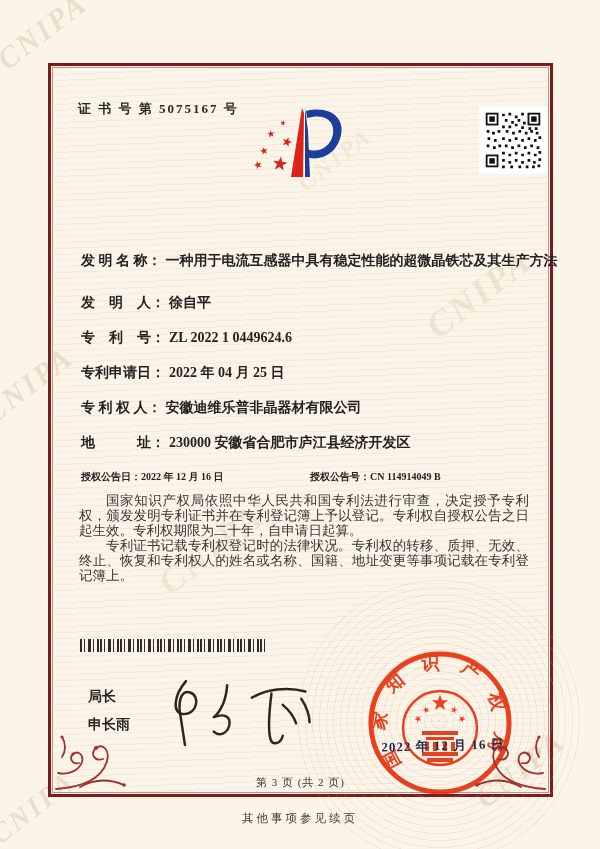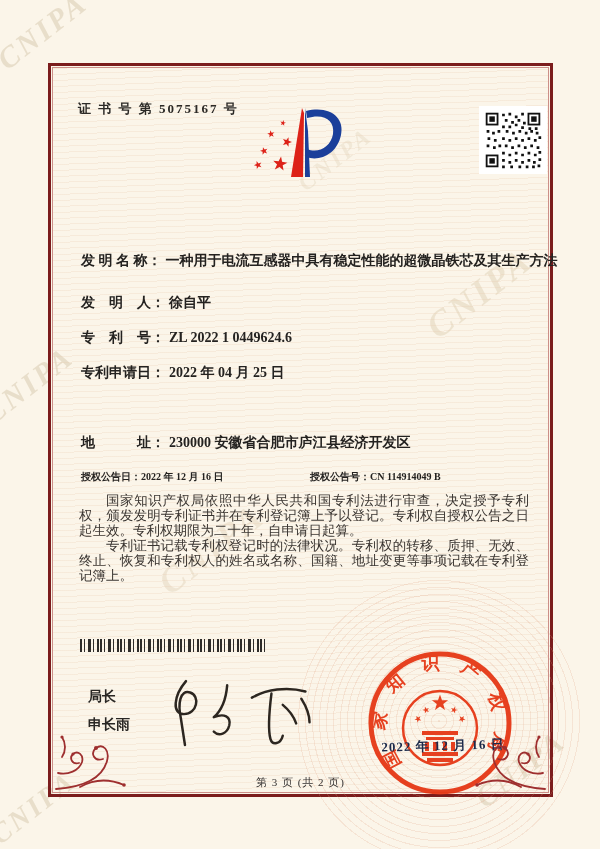--- a/index.html
+++ b/index.html
@@ -183,20 +183,23 @@
       <span class="f-label">发　明　人：</span><span class="f-value">徐自平</span>
     </div>
     <div class="field-row fr1">
       <span class="f-label">发 明 名 称：</span><span class="f-value">一种用于电流互感器中具有稳定性能的超微晶铁芯及其生产方法</span>
     </div>
     <div class="field-row fr3">
       <span class="f-label">专　利　号：</span><span class="f-value">ZL 2022 1 0449624.6</span>
     </div>
     <div class="field-row fr4">
       <span class="f-label">专利申请日：</span><span class="f-value">2022 年 04 月 25 日</span>
+    </div>
+    <div class="field-row fr5">
+      <span class="f-label">专 利 权 人：</span><span class="f-value">安徽迪维乐普非晶器材有限公司</span>
     </div>
     <div class="field-row fr6">
       <span class="f-label">地　　　址：</span><span class="f-value">230000 安徽省合肥市庐江县经济开发区</span>
     </div>
 
     <div class="grant-row">
       <span>授权公告日：</span><span>2022 年 12 月 16 日</span>
       <span class="grant-no">
         <span>授权公告号：</span><span>CN 114914049 B</span>
       </span>
@@ -277,13 +280,14 @@
         <circle cx="42" cy="21" r="2"></circle>
           <circle cx="19" cy="27" r="1.6"></circle>
           <circle cx="70" cy="58" r="1.8"></circle>
           <circle cx="8" cy="10" r="1.6"></circle>
       </g>
     </svg>
 
     <div class="page-info">第 3 页 (共 2 页)</div>
   </div>
 
+  <div class="continuation">其他事项参见续页</div>
 </div>
 
 </body></html>

